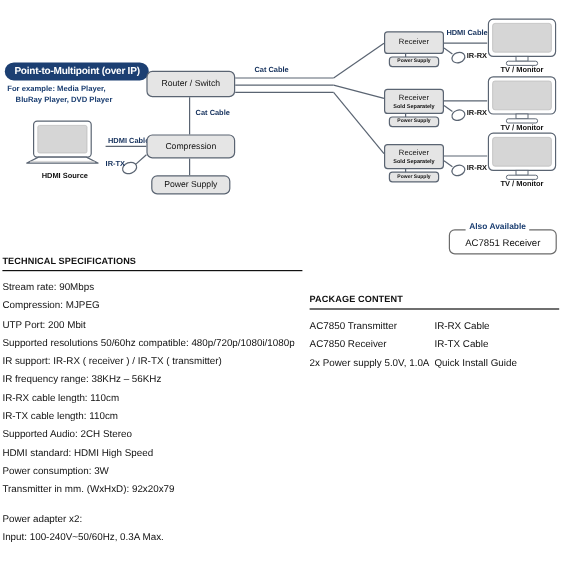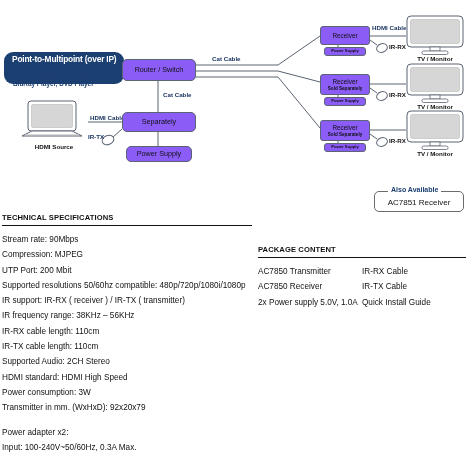--- a/index.html
+++ b/index.html
@@ -14,39 +14,39 @@
   .page{position:relative;width:468px;height:468px;}
 
   
   .diagram{position:absolute;left:0;top:0;width:468px;height:200px;}
   .diagram svg{position:absolute;left:0;top:0;}
 
   .badge{
     position:absolute;left:4px;top:52px;
     background:#1c3f72;color:#ffffff;
     border-radius:9px;
-    padding:2px 8px 20px 8px;
+    padding:2px 8px 3px 8px;
     font-size:8.4px;font-weight:bold;
     letter-spacing:-0.2px;
     white-space:nowrap;
   }
   .example{
     position:absolute;left:6px;top:70px;
     font-size:6.4px;font-weight:bold;color:#1c3f72;
     line-height:1.45;
     white-space:nowrap;
   }
   .example .l2{padding-left:7px;display:block;}
 
   
   .node{
     position:absolute;
     border:1px solid #5a6472;
     border-radius:5px;
-    background:#8b5cf6;
+    background:#e5e5e5;
     display:flex;align-items:center;justify-content:center;
     text-align:center;
     font-size:7.2px;
     color:#111;
     line-height:1.15;
     box-sizing:border-box;
   }
   .node.small{font-size:5px;border-radius:3px;}
   .node .sub{display:block;font-size:4.6px;font-weight:bold;}
 
@@ -171,21 +171,21 @@
         <line x1="7" y1="34.5" x2="61" y2="34.5" stroke="#c2c2c2" stroke-width="0.6"></line>
       </svg>
     </div>
     <div class="devlabel" style="left:18px;top:143px;width:72px;">HDMI Source</div>
 
     <div class="cablelabel" style="left:90px;top:114px;">HDMI Cable</div>
     <div class="cablelabel" style="left:88px;top:133px;">IR-TX</div>
 
     <div class="node" style="left:122px;top:59px;width:74px;height:22px;">Router / Switch</div>
 
-    <div class="node" style="left:122px;top:112px;width:74px;height:20px;">Separately</div>
+    <div class="node" style="left:122px;top:112px;width:74px;height:20px;">Compression</div>
 
     <div class="node" style="left:126px;top:146px;width:66px;height:16px;">Power Supply</div>
 
     <div class="cablelabel" style="left:163px;top:91px;">Cat Cable</div>
     <div class="cablelabel" style="left:212px;top:55px;">Cat Cable</div>
 
     <div class="node small" style="left:320px;top:26px;width:50px;height:19px;">
       <span>
         <span style="font-size:6.4px;">Receiver</span>
       </span>

